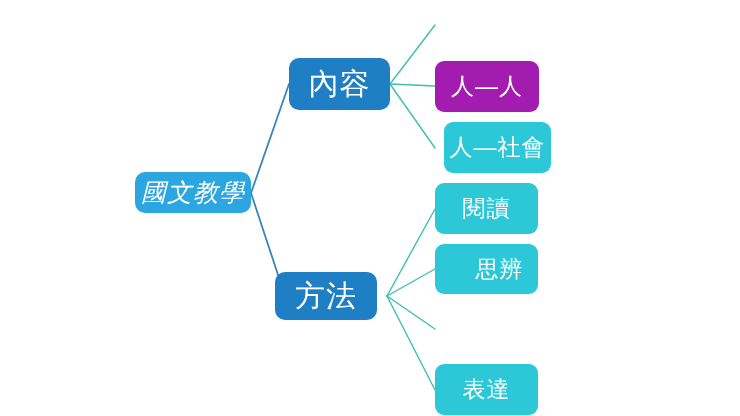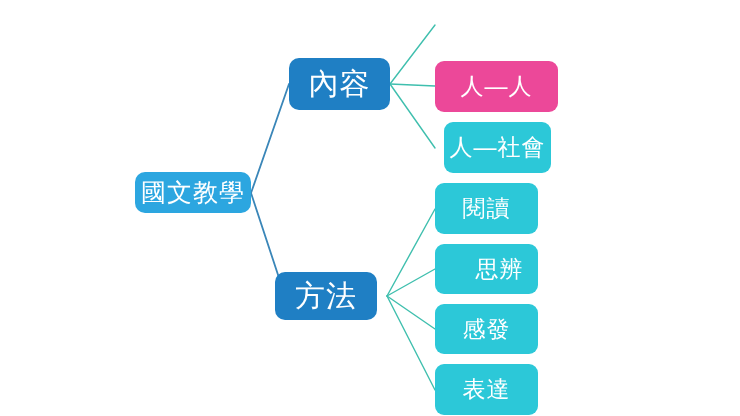--- a/index.html
+++ b/index.html
@@ -66,45 +66,42 @@
       <line x1="251" y1="193" x2="285" y2="296" stroke="#3a86b8" stroke-width="1.8" stroke-linecap="round"></line>
       <line x1="390" y1="84" x2="435" y2="25" stroke="#3fbfae" stroke-width="1.4" stroke-linecap="round"></line>
       <line x1="390" y1="84" x2="435" y2="86" stroke="#3fbfae" stroke-width="1.4" stroke-linecap="round"></line>
       <line x1="390" y1="84" x2="435" y2="148" stroke="#3fbfae" stroke-width="1.4" stroke-linecap="round"></line>
       <line x1="387" y1="296" x2="435" y2="209" stroke="#3fbfae" stroke-width="1.4" stroke-linecap="round"></line>
       <line x1="387" y1="296" x2="435" y2="269" stroke="#3fbfae" stroke-width="1.4" stroke-linecap="round"></line>
       <line x1="387" y1="296" x2="435" y2="329" stroke="#3fbfae" stroke-width="1.4" stroke-linecap="round"></line>
       <line x1="387" y1="296" x2="435" y2="390" stroke="#3fbfae" stroke-width="1.4" stroke-linecap="round"></line>
     </svg>
 
-  <div class="node node-root" id="root-node" style="left: 135px; top: 172px; width: 116px; height: 41px; background: rgb(44, 166, 224);">
+  <div class="node node-root" id="root-node" style="left: 135px; top: 172px; width: 116px; height: 41px; background: rgb(44, 166, 224); font-style: italic;">
     <span class="node-label">國文教學</span>
   </div>
 
   <div class="node node-branch" id="branch-0" style="left: 289px; top: 58px; width: 101px; height: 52px; background: rgb(31, 127, 196);">
     <span class="node-label">內容</span>
   </div>
 
-  <div class="node node-leaf" id="leaf-0-1" style="left: 435px; top: 61px; width: 123px; height: 51px; background: #ec4899;">
+  <div class="node node-leaf" id="leaf-0-1" style="left: 435px; top: 61px; width: 104px; height: 51px; background: #a21caf;">
     <span class="node-label">人—人</span>
   </div>
   <div class="node node-leaf" id="leaf-0-2" style="left: 444px; top: 122px; width: 107px; height: 51px; background: rgb(44, 200, 216);">
     <span class="node-label">人—社會</span>
   </div>
 
   <div class="node node-branch" id="branch-1" style="left: 275px; top: 272px; width: 102px; height: 48px; background: rgb(31, 127, 196);">
     <span class="node-label">方法</span>
   </div>
 
   <div class="node node-leaf" id="leaf-1-0" style="left: 435px; top: 183px; width: 103px; height: 51px; background: rgb(44, 200, 216);">
     <span class="node-label">閱讀</span>
   </div>
   <div class="node node-leaf" id="leaf-1-1" style="left: 435px; top: 244px; width: 103px; height: 50px; background: rgb(44, 200, 216); padding-left: 26px;">
     <span class="node-label">思辨</span>
   </div>
-  <div class="node node-leaf" id="leaf-1-2" style="left: 435px; top: 304px; width: 103px; height: 50px; background: rgb(44, 200, 216);">
-    <span class="node-label">感發</span>
-  </div>
   <div class="node node-leaf" id="leaf-1-3" style="left: 435px; top: 364px; width: 103px; height: 51px; background: rgb(44, 200, 216);">
     <span class="node-label">表達</span>
   </div>
 
 </div>
 
 </body></html>

